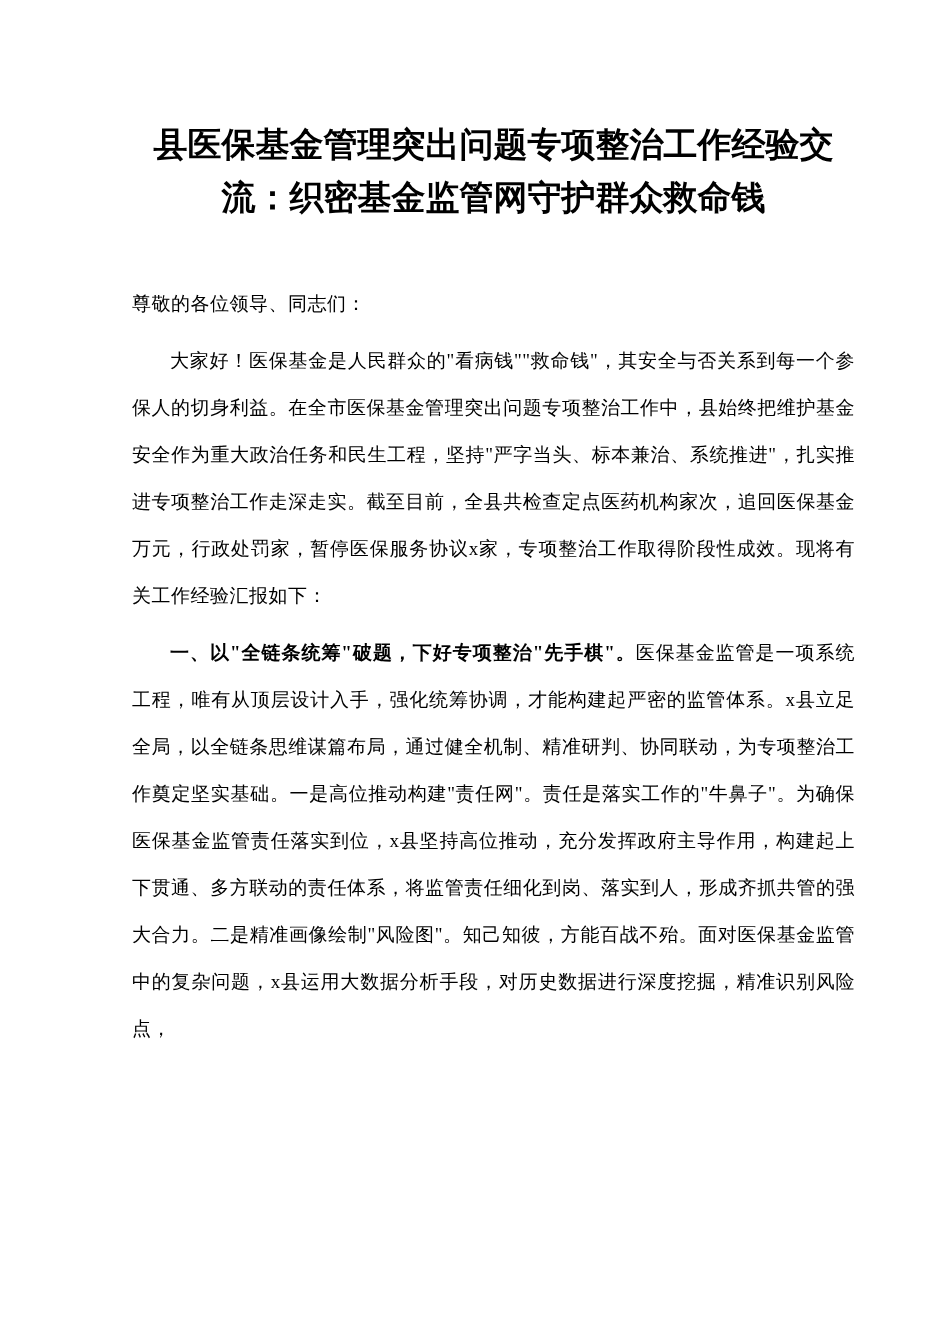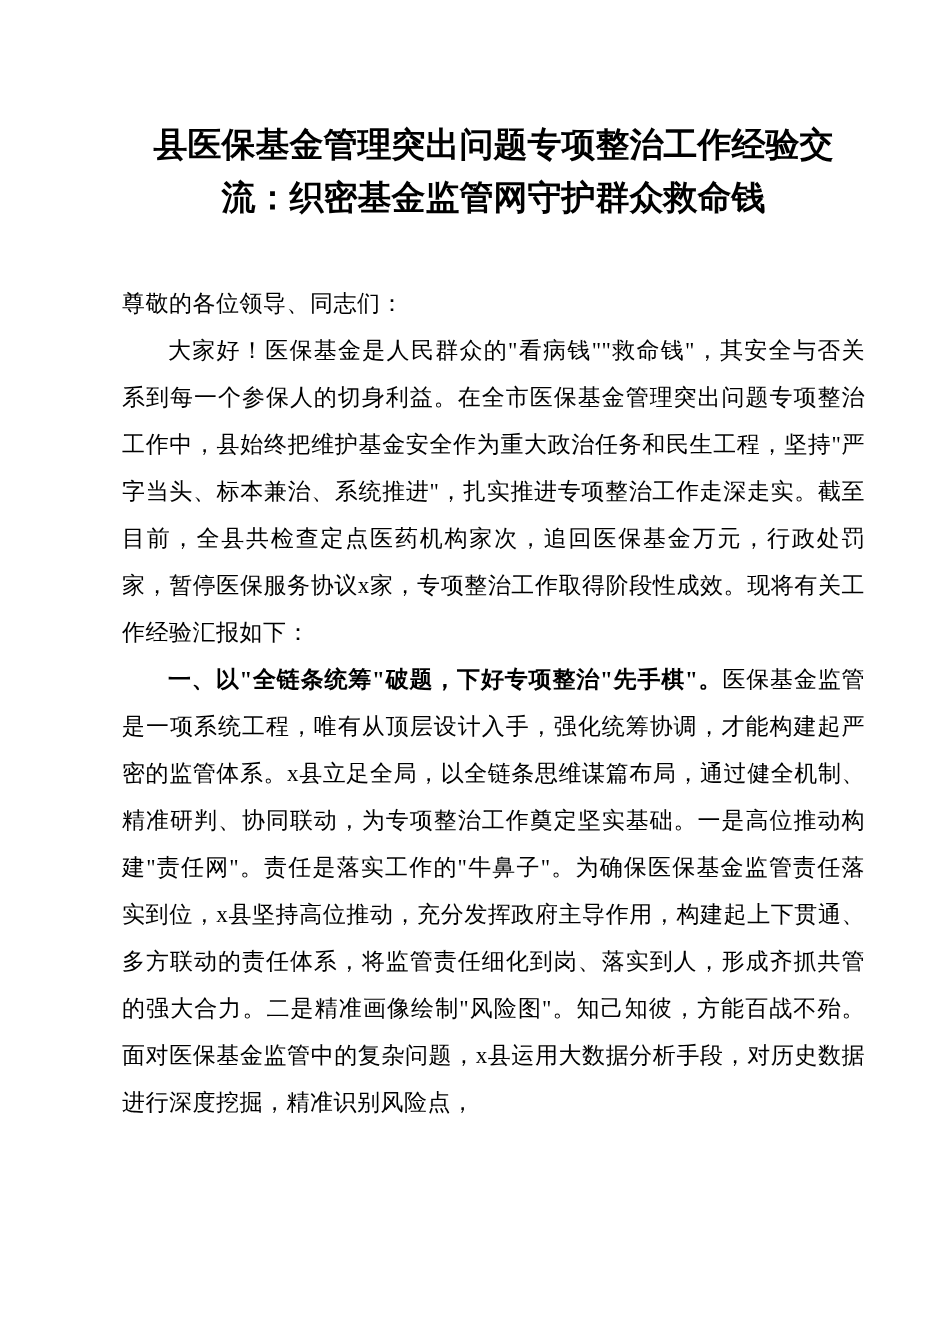--- a/index.html
+++ b/index.html
@@ -22,22 +22,22 @@
   }
   .title {
     margin: 0 0 56px 0;
     font-size: 34px;
     line-height: 53px;
     font-weight: bold;
     text-align: center;
     font-family: "Liberation Serif", serif;
   }
   .para {
-    margin: 0;
-    font-size: 23px;
+    margin: 10px;
+    font-size: 19px;
     line-height: 47px;
     text-align: justify;
     letter-spacing: 0.5px;
   }
   .indent {
     text-indent: 2em;
   }
   .bold {
     font-weight: bold;
   }

